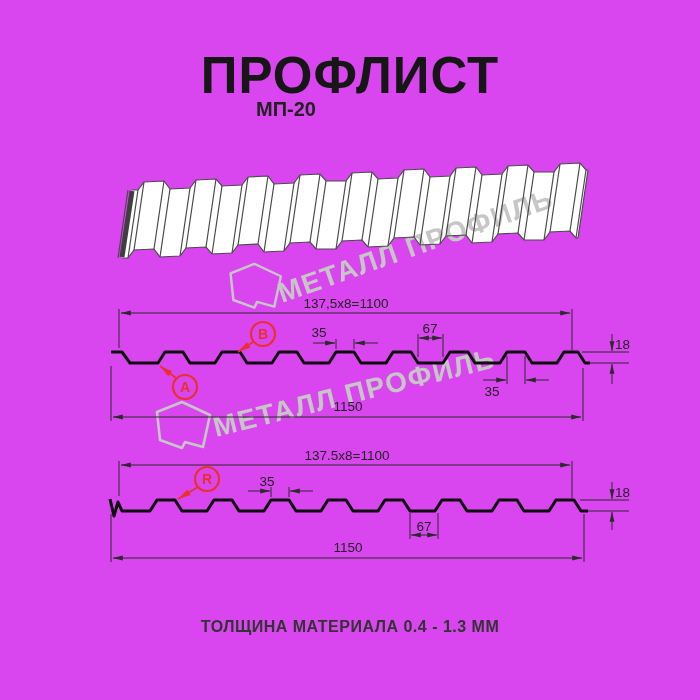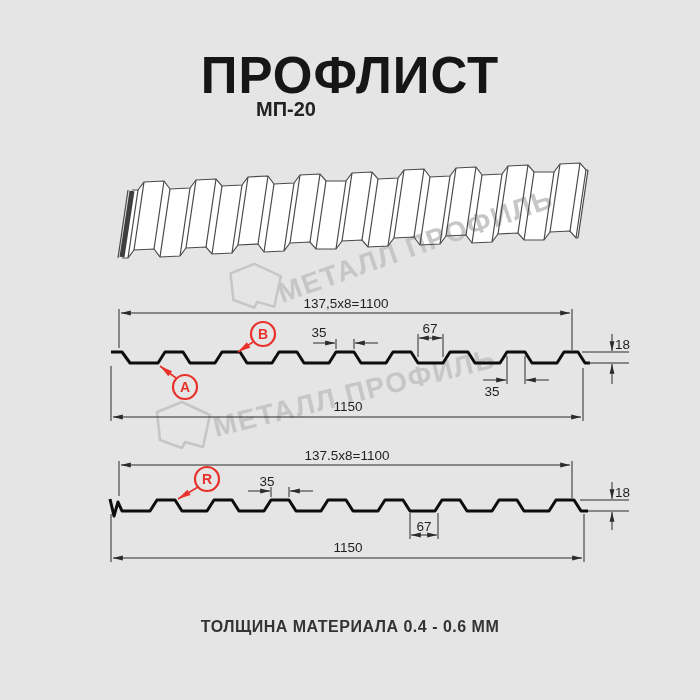--- a/index.html
+++ b/index.html
@@ -1,16 +1,16 @@
 <!DOCTYPE html>
 <html><head>
 <meta charset="utf-8">
 <style>
   html,body{margin:0;padding:0;background:#fff;}
-  #stage{position:relative;width:700px;height:700px;background:#e5e5e5;overflow:hidden;
+  #stage{position:relative;width:700px;height:700px;background:#d946ef;overflow:hidden;
          font-family:"Liberation Sans",sans-serif;}
   .page-title{position:absolute;top:50px;left:0;width:700px;text-align:center;
 
               font-size:51px;font-weight:bold;letter-spacing:1px;color:#161616;line-height:1;}
   .page-subtitle{position:absolute;top:99px;left:0;width:572px;text-align:center;
               font-size:20px;font-weight:bold;color:#222;line-height:1;}
   .footer-note{position:absolute;top:618px;left:0;width:700px;text-align:center;
               font-size:16px;font-weight:bold;letter-spacing:.5px;color:#333;}
   svg{position:absolute;left:0;top:0;}
   .dim-text{font-family:"Liberation Sans",sans-serif;font-size:13.5px;fill:#1f1f1f;}
@@ -150,14 +150,14 @@
       <text class="dim-text" x="348" y="552" text-anchor="middle">1150</text>
 
       <g>
         <line x1="198" y1="487" x2="178" y2="499" stroke="#e8312b" stroke-width="1.6" marker-end="url(#arrRed)"></line>
         <circle cx="207" cy="479" r="12" fill="none" stroke="#e8312b" stroke-width="2.2"></circle>
         <text class="marker-letter" x="207" y="484" text-anchor="middle" fill="#e8312b">R</text>
       </g>
     </g>
   </svg>
 
-  <div class="footer-note">ТОЛЩИНА МАТЕРИАЛА 0.4 - 0.6 ММ</div>
+  <div class="footer-note">ТОЛЩИНА МАТЕРИАЛА 0.4 - 1.3 ММ</div>
 </div>
 
 </body></html>

